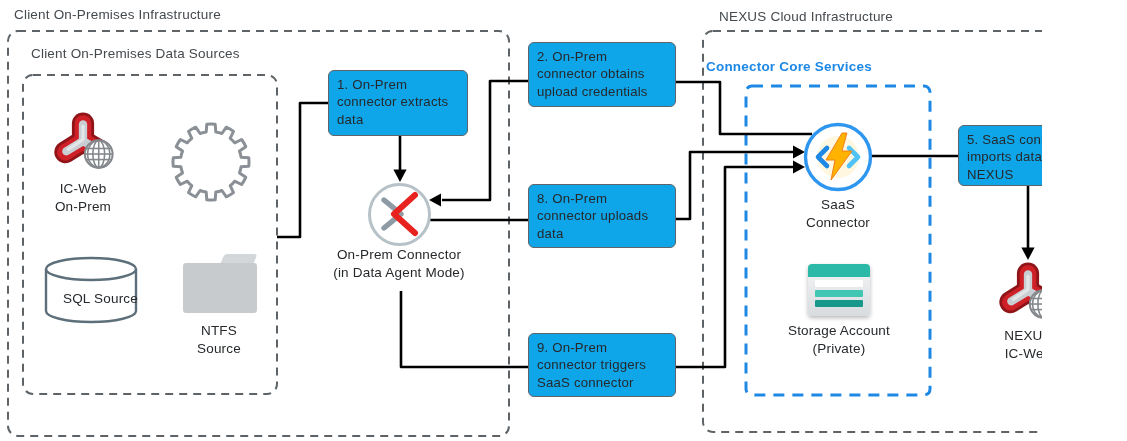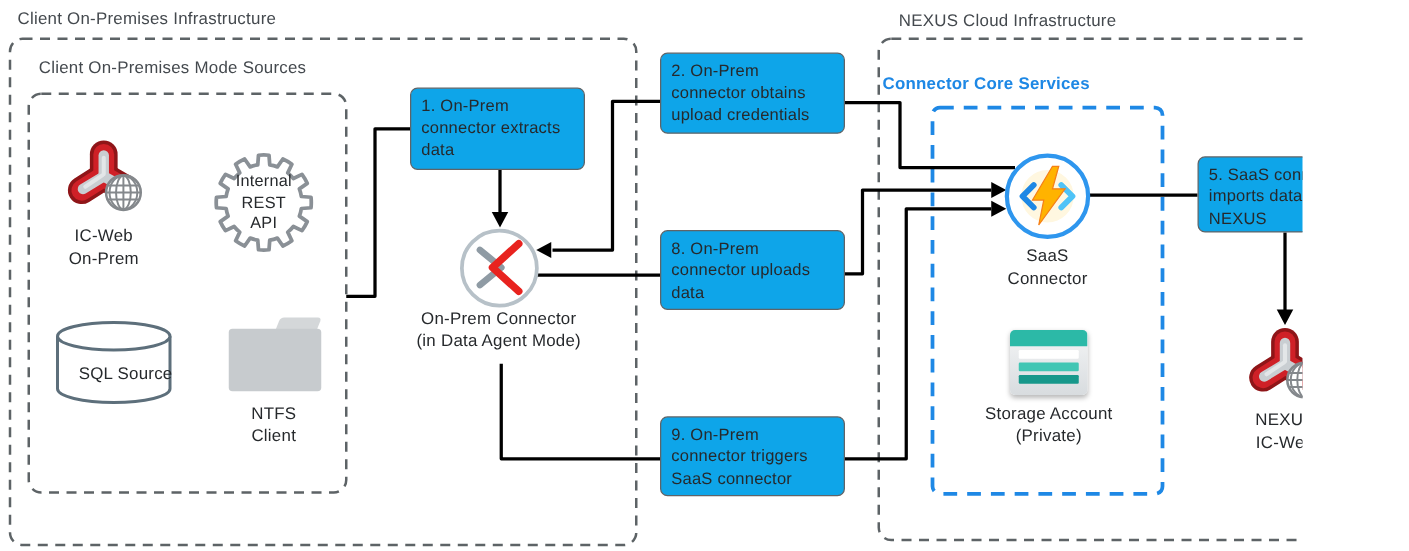--- a/index.html
+++ b/index.html
@@ -97,47 +97,44 @@
     <g fill="#000" stroke="none">
       <polygon points="400,182 393.4,169.5 406.6,169.5"></polygon>
       <polygon points="429,200 441,193.6 441,206.4"></polygon>
       <polygon points="805,152 793,145.6 793,158.4"></polygon>
       <polygon points="805,167 793,160.6 793,173.4"></polygon>
       <polygon points="1028,260 1021.4,247.5 1034.6,247.5"></polygon>
     </g>
   </svg>
 
   <div class="lbl" style="left:14px;top:7px;">Client On-Premises Infrastructure</div>
-  <div class="lbl" style="left:31px;top:46px;">Client On-Premises Mode Sources</div>
+  <div class="lbl" style="left:31px;top:46px;">Client On-Premises Data Sources</div>
   <div class="lbl" style="left:719px;top:9px;">NEXUS Cloud Infrastructure</div>
   <div class="lbl blue" style="left:706px;top:59px;font-weight:bold;">Connector Core Services</div>
 
   <svg class="absvg" style="left:46px;top:108px;" width="74" height="68" viewBox="0 0 80 72">
     <use href="#icweb-sym"></use>
   </svg>
   <div class="iconlabel" style="left:43px;top:180px;width:80px;">IC-Web
 On-Prem</div>
 
   <svg class="absvg" style="left:169px;top:116px;" width="86" height="92" viewBox="0 0 86 92">
     <path fill="#ffffff" stroke="#8a9096" stroke-width="3" stroke-linejoin="round" d="M37.8,8.2 A38,38 0 0 1 46.2,8.2 L46.8,15.9 A30.5,30.5 0 0 1 52.9,17.5 L57.3,11.2 A38,38 0 0 1 64.5,15.4 L61.2,22.3 A30.5,30.5 0 0 1 65.7,26.8 L72.6,23.5 A38,38 0 0 1 76.8,30.7 L70.5,35.1 A30.5,30.5 0 0 1 72.1,41.2 L79.8,41.8 A38,38 0 0 1 79.8,50.2 L72.1,50.8 A30.5,30.5 0 0 1 70.5,56.9 L76.8,61.3 A38,38 0 0 1 72.6,68.5 L65.7,65.2 A30.5,30.5 0 0 1 61.2,69.7 L64.5,76.6 A38,38 0 0 1 57.3,80.8 L52.9,74.5 A30.5,30.5 0 0 1 46.8,76.1 L46.2,83.8 A38,38 0 0 1 37.8,83.8 L37.2,76.1 A30.5,30.5 0 0 1 31.1,74.5 L26.7,80.8 A38,38 0 0 1 19.5,76.6 L22.8,69.7 A30.5,30.5 0 0 1 18.3,65.2 L11.4,68.5 A38,38 0 0 1 7.2,61.3 L13.5,56.9 A30.5,30.5 0 0 1 11.9,50.8 L4.2,50.2 A38,38 0 0 1 4.2,41.8 L11.9,41.2 A30.5,30.5 0 0 1 13.5,35.1 L7.2,30.7 A38,38 0 0 1 11.4,23.5 L18.3,26.8 A30.5,30.5 0 0 1 22.8,22.3 L19.5,15.4 A38,38 0 0 1 26.7,11.2 L31.1,17.5 A30.5,30.5 0 0 1 37.2,15.9 Z"></path>
   </svg>
-  <div class="iconlabel" style="left:171px;top:137px;width:80px;font-size:13px;line-height:1.28;">Internal
-REST
-API</div>
 
   <svg class="absvg" style="left:44px;top:256px;" width="94" height="70" viewBox="0 0 94 70">
     <path d="M2,13 L2,55 A45,11 0 0 0 92,55 L92,13" fill="#ffffff" stroke="#5d6f7b" stroke-width="2.4"></path>
     <ellipse cx="47" cy="13" rx="45" ry="11" fill="#ffffff" stroke="#5d6f7b" stroke-width="2.4"></ellipse>
   </svg>
   <div class="iconlabel" style="left:44px;top:290px;width:94px;text-align:right;">SQL Source</div>
 
   <div class="folder-tab"></div>
   <div class="folder-main"></div>
   <div class="iconlabel" style="left:179px;top:322px;width:80px;">NTFS
-Client</div>
+Source</div>
 
   <div class="step" style="left:328px;top:70px;width:140px;height:66px;">1. On-Prem
 connector extracts
 data</div>
   <div class="step" style="left:528px;top:42px;width:148px;height:65px;">2. On-Prem
 connector obtains
 upload credentials</div>
   <div class="step" style="left:528px;top:184px;width:148px;height:64px;">8. On-Prem
 connector uploads
 data</div>

